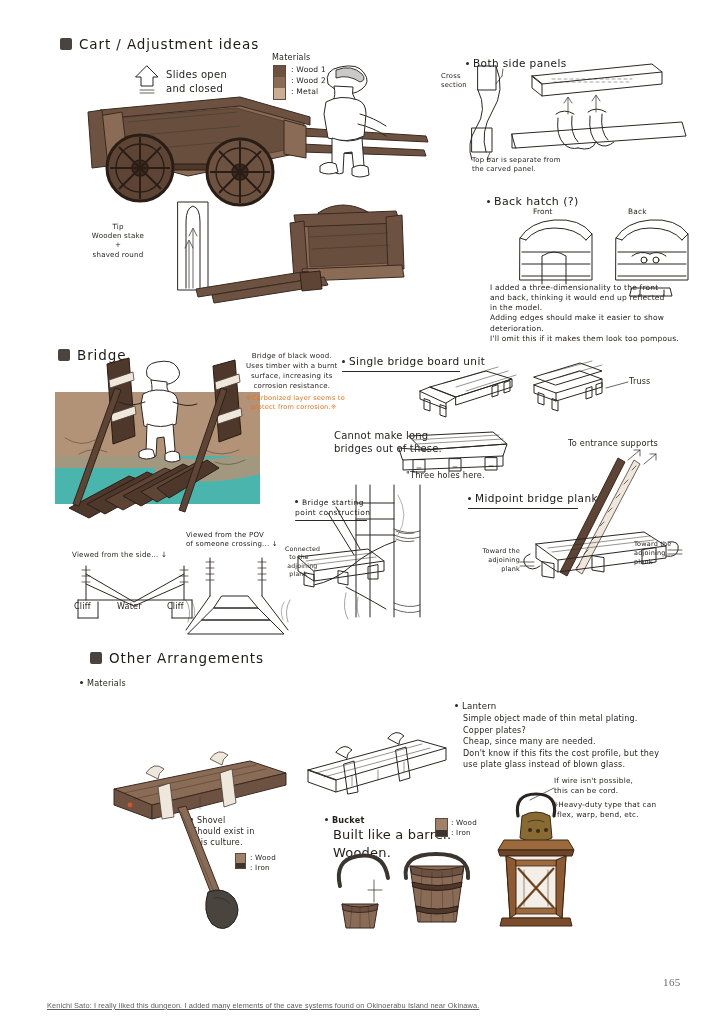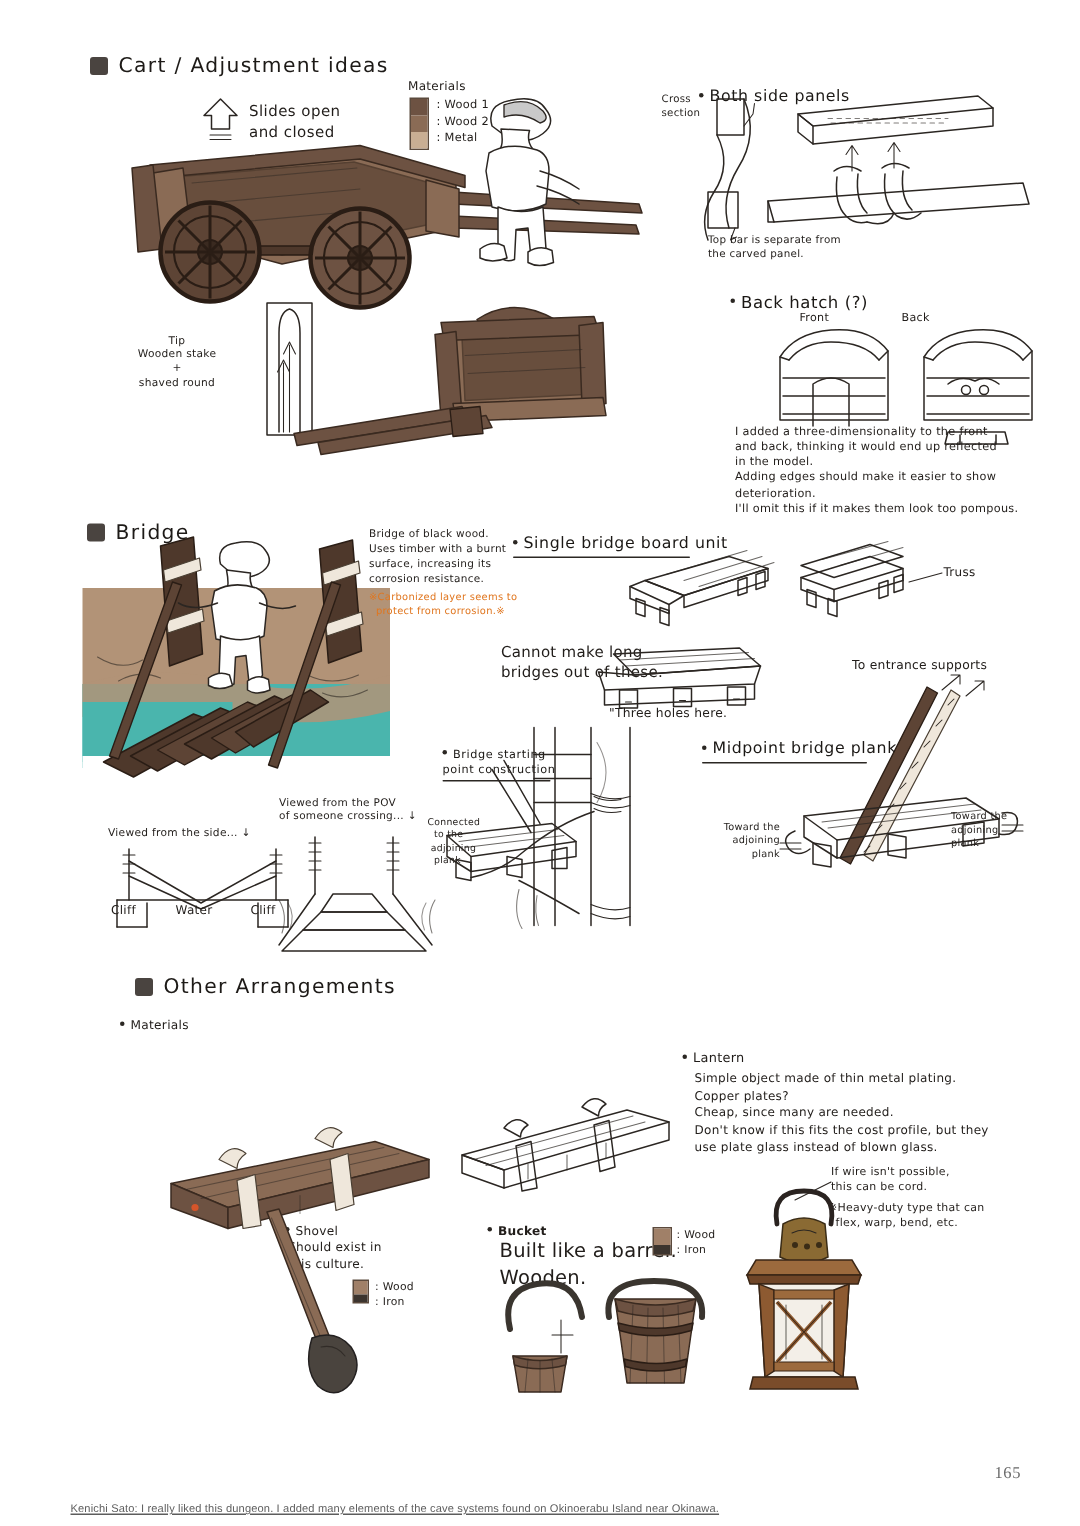--- a/index.html
+++ b/index.html
@@ -190,21 +190,21 @@
     <path class="ink" d="M50 52 q14 4 26 12"></path>
     <path class="ink" d="M48 62 q16 4 28 12"></path>
     <path class="ink-f" d="M22 76 q16 6 30 0 l2 28 q-3 8 -10 6 l-2 -20 l-8 1 l-1 20 q-8 3 -11 -5 Z"></path>
     <path class="ink-f" d="M10 104 q8 -6 16 -2 l2 8 q-10 4 -18 0 Z"></path>
     <path class="ink-f" d="M42 106 q8 -5 16 -1 l1 8 q-10 4 -17 0 Z"></path>
   </svg>
 
   <div class="bullet-head" style="left:466px;top:52px;">
     <span class="bt"><span class="dot"></span><span>Both side panels</span></span>
   </div>
-  <div class="hand xs" style="left:441px;top:62px;font-size:6.8px;">Cross
+  <div class="hand xs" style="left:441px;top:72px;font-size:6.8px;">Cross
 section</div>
 
   <svg class="art" style="left:472px;top:62px;" width="230" height="105" viewBox="0 0 230 105">
 
     <path class="ink" d="M6 4 h18 v24 h-18 Z"></path>
 
     <path class="ink" d="M24 4 q10 24 -4 46 q-12 20 -6 40"></path>
     <path class="ink" d="M6 28 q10 20 -2 38 q-10 16 -4 32"></path>
     <path class="ink" d="M0 66 h20 v24 h-20 Z"></path>
     <path class="ink-t" d="M30 14 l-6 8 M30 14 l1 -7"></path>
@@ -252,21 +252,21 @@
     <path class="w2" d="M112 84 L212 80 L214 92 L114 96 Z"></path>
     <path class="w1" d="M6 104 L118 86 L122 94 L8 112 Z"></path>
     <path class="w1" d="M22 110 L134 92 L138 100 L24 118 Z"></path>
     <path class="w4" d="M110 88 L130 86 L132 104 L112 106 Z"></path>
   </svg>
 
   <div class="bullet-head" style="left:487px;top:190px;">
     <span class="bt" style="font-size:11px;"><span class="dot"></span><span>Back hatch (?)</span></span>
   </div>
   <div class="hand sm" style="left:533px;type:x;top:207px;font-size:7.4px;">Front</div>
-  <div class="hand sm" style="left:601px;top:207px;font-size:7.4px;">Back</div>
+  <div class="hand sm" style="left:628px;top:207px;font-size:7.4px;">Back</div>
 
   <svg class="art" style="left:516px;top:216px;" width="190" height="80" viewBox="0 0 190 80">
 
     <path class="ink" d="M4 22 q10 -16 34 -18 q26 -2 38 14 l0 46 l-72 0 Z"></path>
     <path class="ink" d="M10 24 q10 -12 28 -12 q22 0 32 12"></path>
     <path class="ink" d="M6 36 h68 M6 48 h68 M6 60 h68"></path>
     <path class="ink" d="M26 68 L26 40 q12 -8 24 0 L50 68"></path>
     <path class="ink" d="M4 22 L10 24 M76 18 L70 24"></path>
 
     <path class="ink" d="M100 22 q10 -16 34 -18 q26 -2 38 14 l0 46 l-72 0 Z"></path>
@@ -322,21 +322,21 @@
 
     <path class="ink-f" d="M92 18 q-3 -12 10 -14 q15 -3 20 5 q6 8 -2 14 q-8 6 -20 2 Z"></path>
     <path class="ink-f" d="M96 22 q2 10 0 14 q10 6 18 -1 q-3 -5 -2 -11 Z"></path>
     <path class="ink-f" d="M88 36 q12 -7 28 -2 q7 3 7 12 l-2 20 q-14 7 -32 2 l-3 -22 Z"></path>
     <path class="ink" d="M90 44 q-16 6 -26 0 M118 44 q14 6 24 2"></path>
     <path class="ink-f" d="M92 66 q14 5 26 0 l2 26 q-3 7 -9 5 l-2 -18 l-7 1 l-1 18 q-7 3 -10 -4 Z"></path>
     <path class="ink-f" d="M84 94 q7 -5 14 -2 l2 7 q-9 4 -16 0 Z"></path>
     <path class="ink-f" d="M110 96 q7 -5 14 -1 l1 7 q-9 4 -15 0 Z"></path>
   </svg>
 
-  <div class="hand xs" style="left:246px;top:352px;font-size:7px;line-height:1.42;">Bridge of black wood.
+  <div class="hand xs" style="left:246px;top:352px;font-size:7px;line-height:1.42;text-align:center;">Bridge of black wood.
 Uses timber with a burnt
 surface, increasing its
 corrosion resistance.</div>
   <div class="hand xs orange" style="left:246px;top:394px;font-size:6.6px;line-height:1.35;">※Carbonized layer seems to
   protect from corrosion.※</div>
   <div class="hand xs" style="left:294px;top:429px;font-size:10px;margin-left:40px;">Cannot make long
 bridges out of these.</div>
 
   <div class="bullet-head" style="left:342px;top:350px;">
     <span class="bt"><span class="dot"></span><span>Single bridge board unit</span></span>

